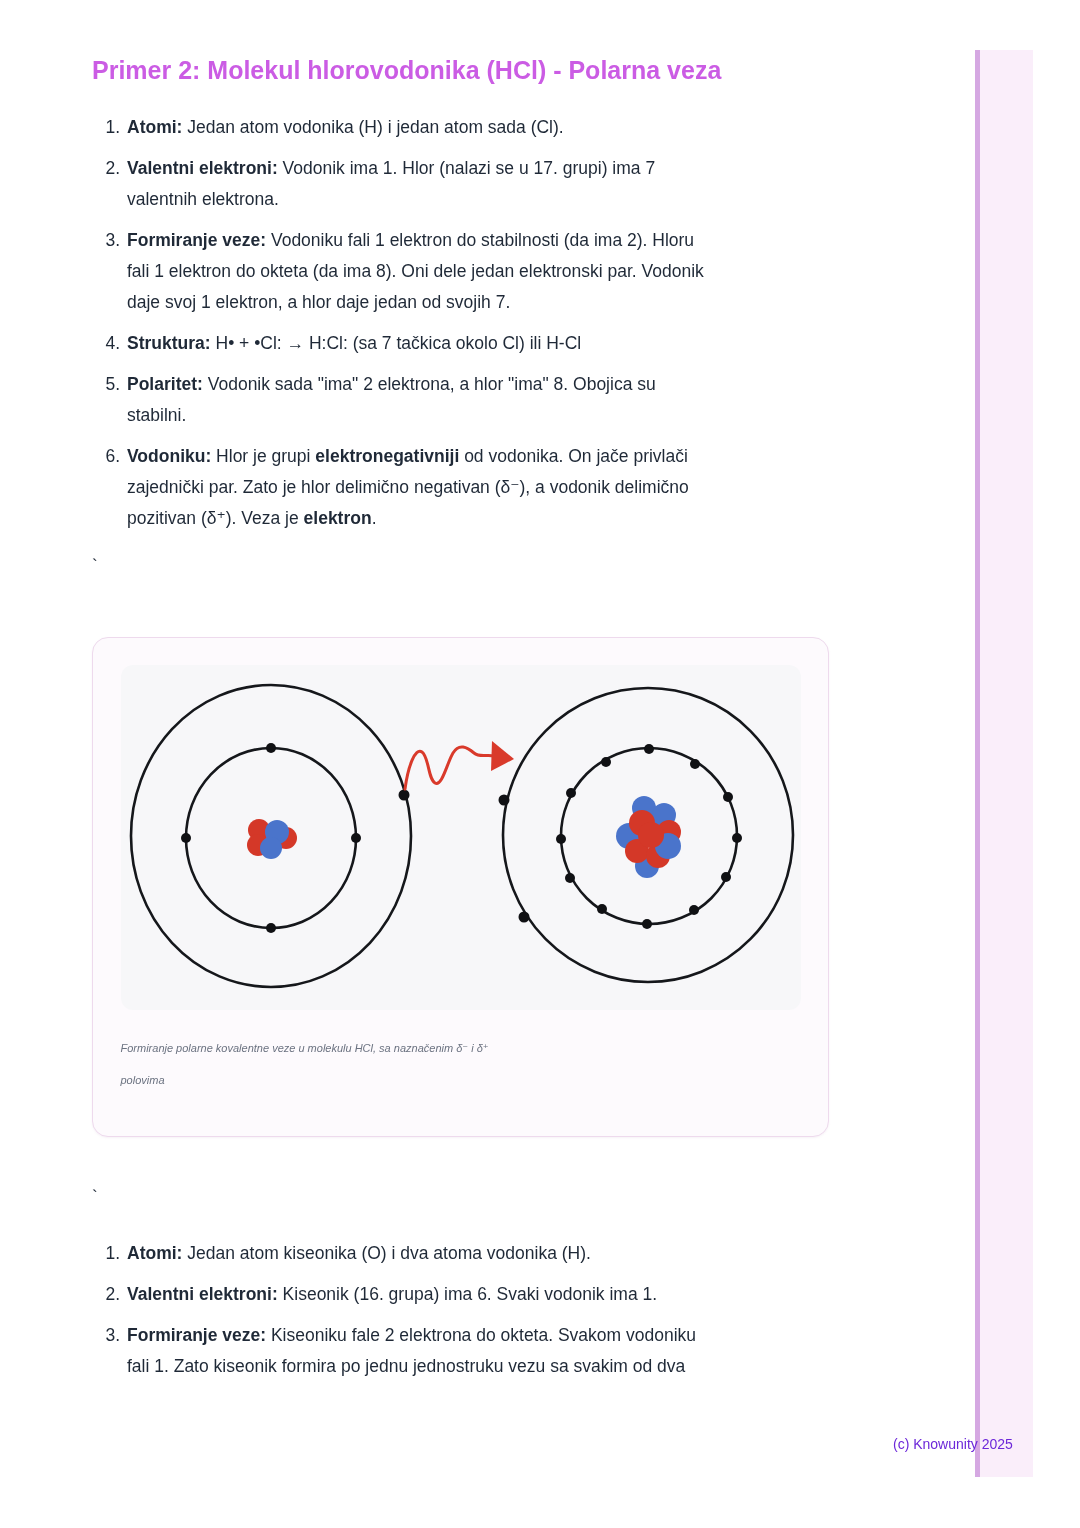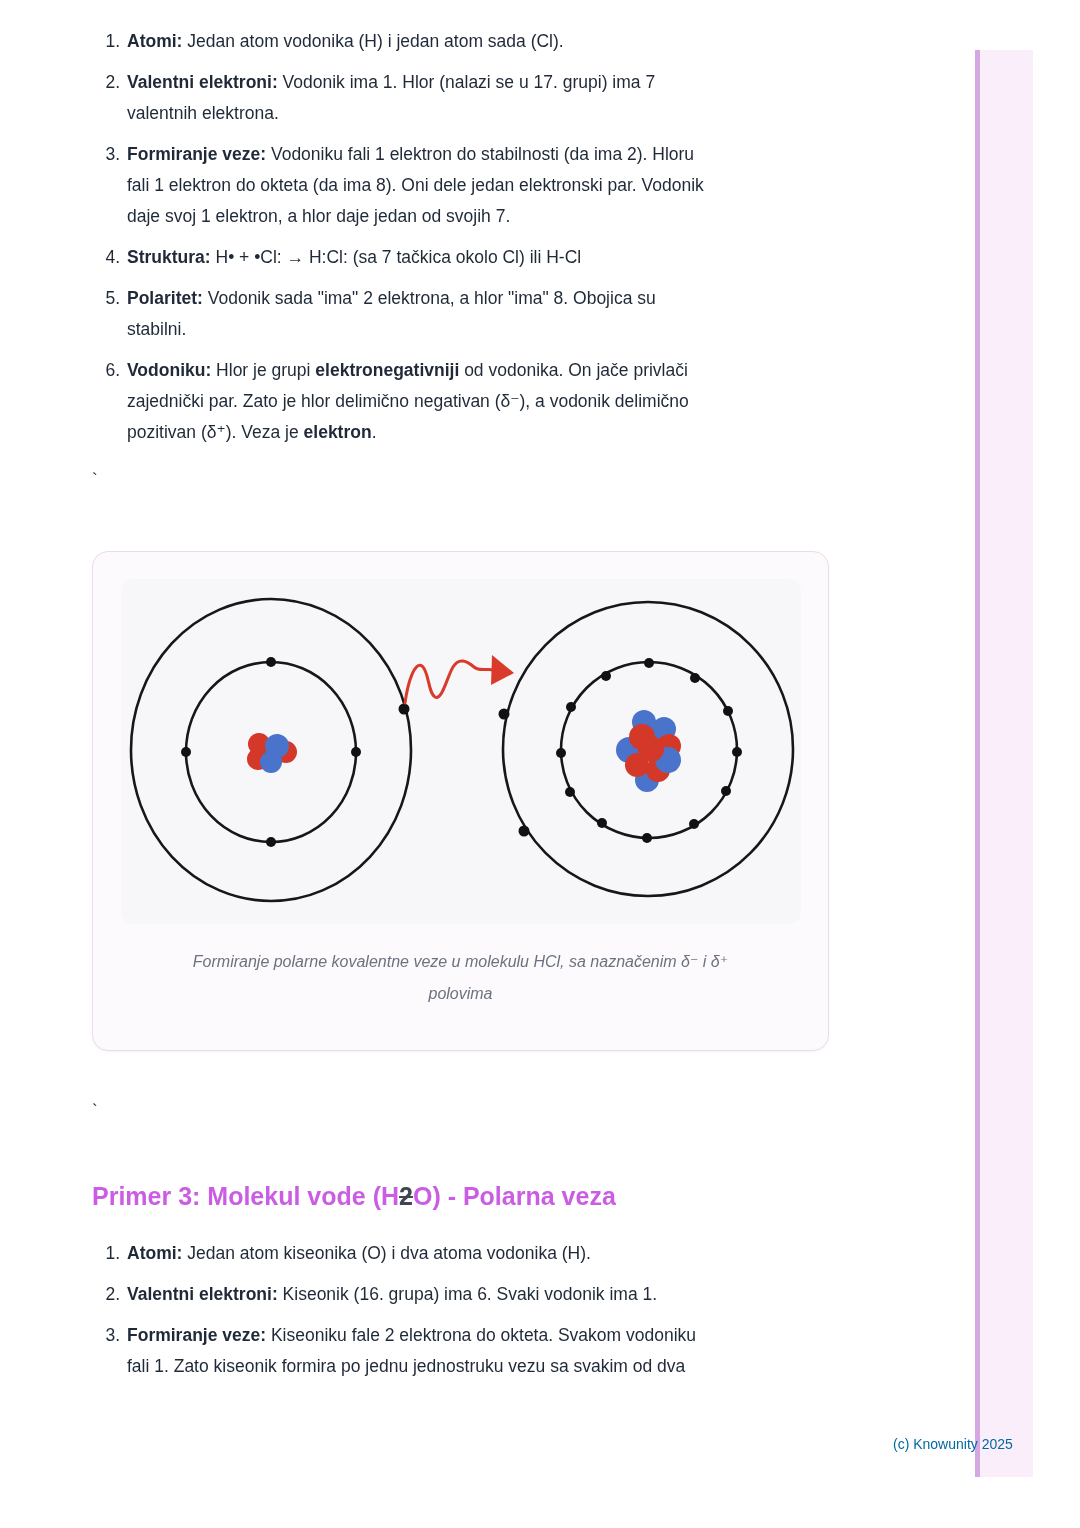--- a/index.html
+++ b/index.html
@@ -20,33 +20,34 @@
   .b{font-weight:bold;margin-top:25px;}
   .tick{font-size:17px;line-height:31px;color:#1f2937;}
   .tick1{margin-top:16px;}
   .tick2{margin-top:44px;}
   figure.fig-card{
     margin:56px 0 0 0;width:735px;border:1.5px solid #eedaed;border-radius:16px;
     background:#fdfafd;padding:27px 0 40px 0;box-shadow:0 1px 2px rgba(190,150,190,0.12);
   }
   .diagram-panel{width:680px;height:345px;margin:0 auto;background:#f7f7f9;border-radius:12px;}
   figcaption{
-    margin:22px auto 0 auto;max-width:680px;text-align:center;font-style:italic;
-    font-size:16px;line-height:32px;color:#6b7280;white-space:pre-wrap;
+    margin:22px auto 0 auto;max-width:680px;text-align:left;font-style:italic;
+    font-size:11px;line-height:32px;color:#6b7280;white-space:pre-wrap;
   }
-  .footer-copy{position:absolute;left:893px;top:1436px;font-size:14px;color:#0369a1;}
+  .footer-copy{position:absolute;left:893px;top:1436px;font-size:14px;color:#6d28d9;}
 </style>
 </head>
 <body>
 
 <div class="side-line"></div>
 <div class="side-panel"></div>
 
 <main class="content">
 
+  <h2 class="sec-heading"><span>Primer 2: Molekul hlorovodonika (HCl) - Polarna veza</span></h2>
 
   <ol class="num-list">
       <li><span class="b">Atomi:</span><span> Jedan atom vodonika (H) i jedan atom sada (Cl).</span></li>
       <li><span class="b">Valentni elektroni:</span><span> Vodonik ima 1. Hlor (nalazi se u 17. grupi) ima 7
 valentnih elektrona.</span></li>
       <li><span class="b">Formiranje veze:</span><span> Vodoniku fali 1 elektron do stabilnosti (da ima 2). Hloru
 fali 1 elektron do okteta (da ima 8). Oni dele jedan elektronski par. Vodonik
 daje svoj 1 elektron, a hlor daje jedan od svojih 7.</span></li>
       <li><span class="b">Struktura:</span><span> H• + •Cl: → H:Cl: (sa 7 tačkica okolo Cl) ili H-Cl</span></li>
       <li><span class="b">Polaritet:</span><span> Vodonik sada "ima" 2 elektrona, a hlor "ima" 8. Obojica su
@@ -115,21 +116,20 @@
           <circle cx="523" cy="927" r="5.5"></circle>
         </g>
       </svg>
     </div>
     <figcaption>Formiranje polarne kovalentne veze u molekulu HCl, sa naznačenim δ⁻ i δ⁺
 polovima</figcaption>
   </figure>
 
   <div class="tick tick2">`</div>
 
-  <h2 class="sec-heading"><span>Primer 3: Molekul vode (H</span><span class="struck">2</span><span>O) - Polarna veza</span></h2>
 
   <ol class="num-list">
       <li><span class="b">Atomi:</span><span> Jedan atom kiseonika (O) i dva atoma vodonika (H).</span></li>
       <li><span class="b">Valentni elektroni:</span><span> Kiseonik (16. grupa) ima 6. Svaki vodonik ima 1.</span></li>
       <li><span class="b">Formiranje veze:</span><span> Kiseoniku fale 2 elektrona do okteta. Svakom vodoniku
 fali 1. Zato kiseonik formira po jednu jednostruku vezu sa svakim od dva</span></li>
     </ol>
 
 </main>
 

